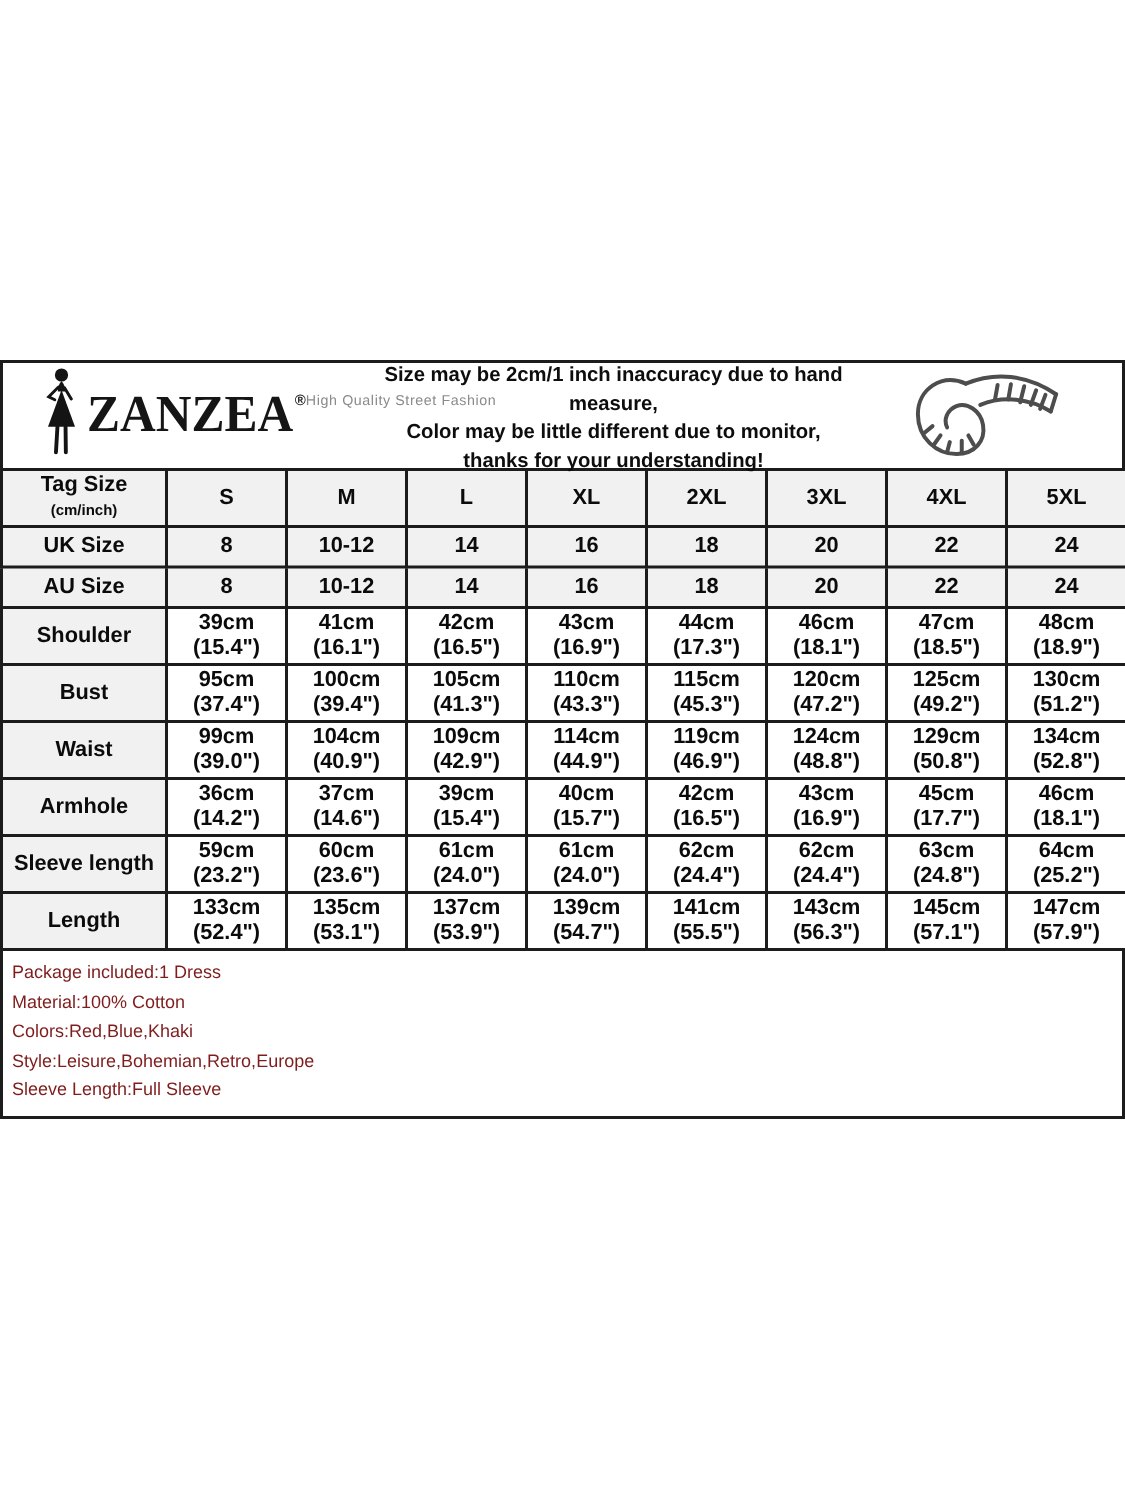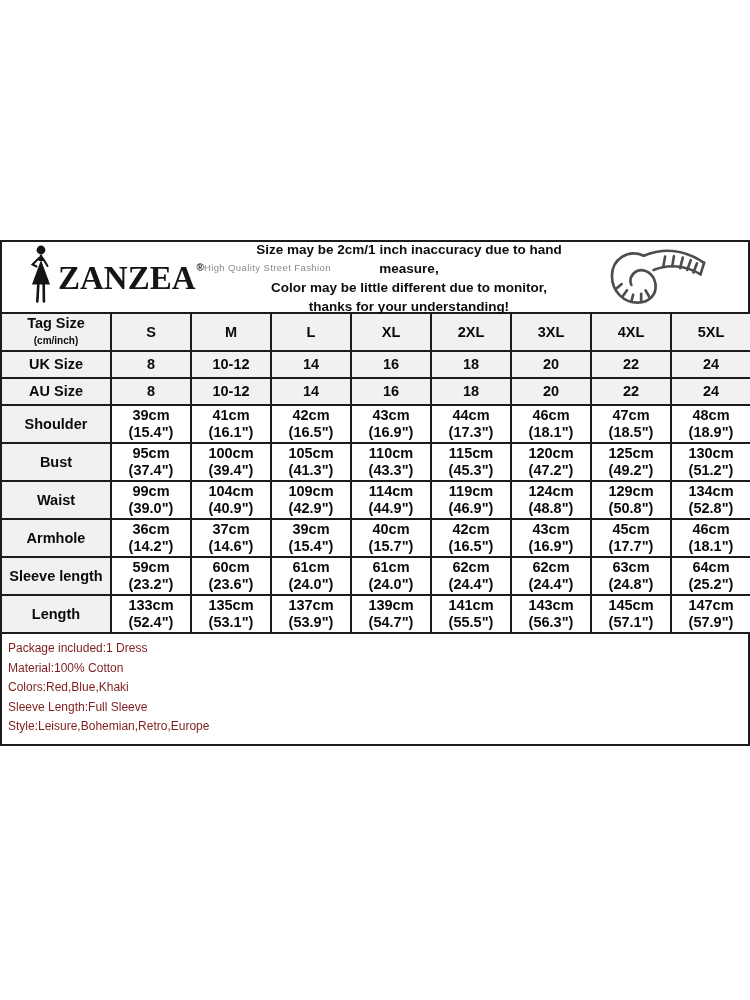--- a/index.html
+++ b/index.html
@@ -380,17 +380,17 @@
             <div>(57.9")</div>
           </td>
         </tr>
       </tbody>
   </table>
 
   <div class="info">
     <div>Package included:1 Dress</div>
     <div>Material:100% Cotton</div>
     <div>Colors:Red,Blue,Khaki</div>
+    <div>Style:Leisure,Bohemian,Retro,Europe</div>
     <div>Sleeve Length:Full Sleeve</div>
-    <div>Style:Leisure,Bohemian,Retro,Europe</div>
   </div>
 
 </div>
 
 </body></html>

